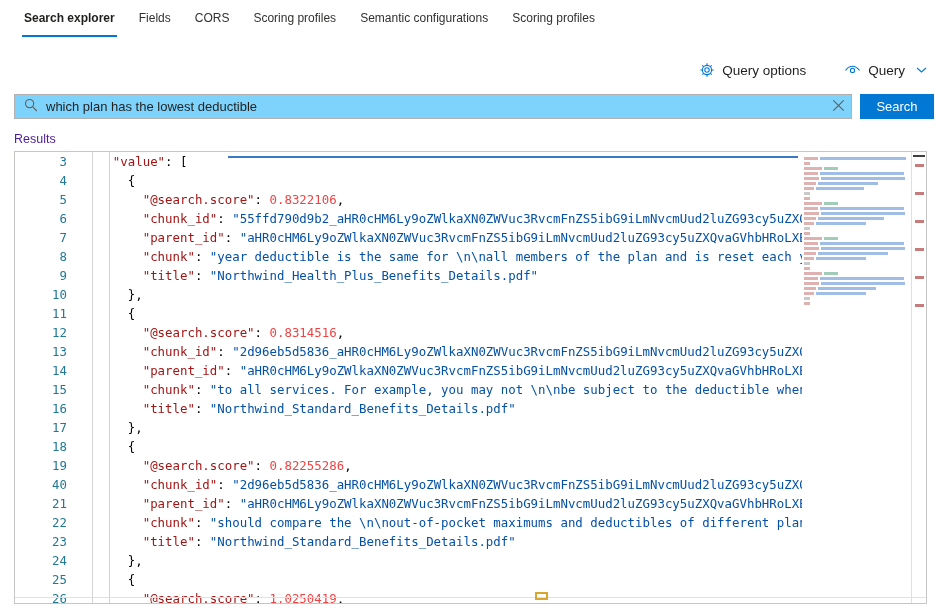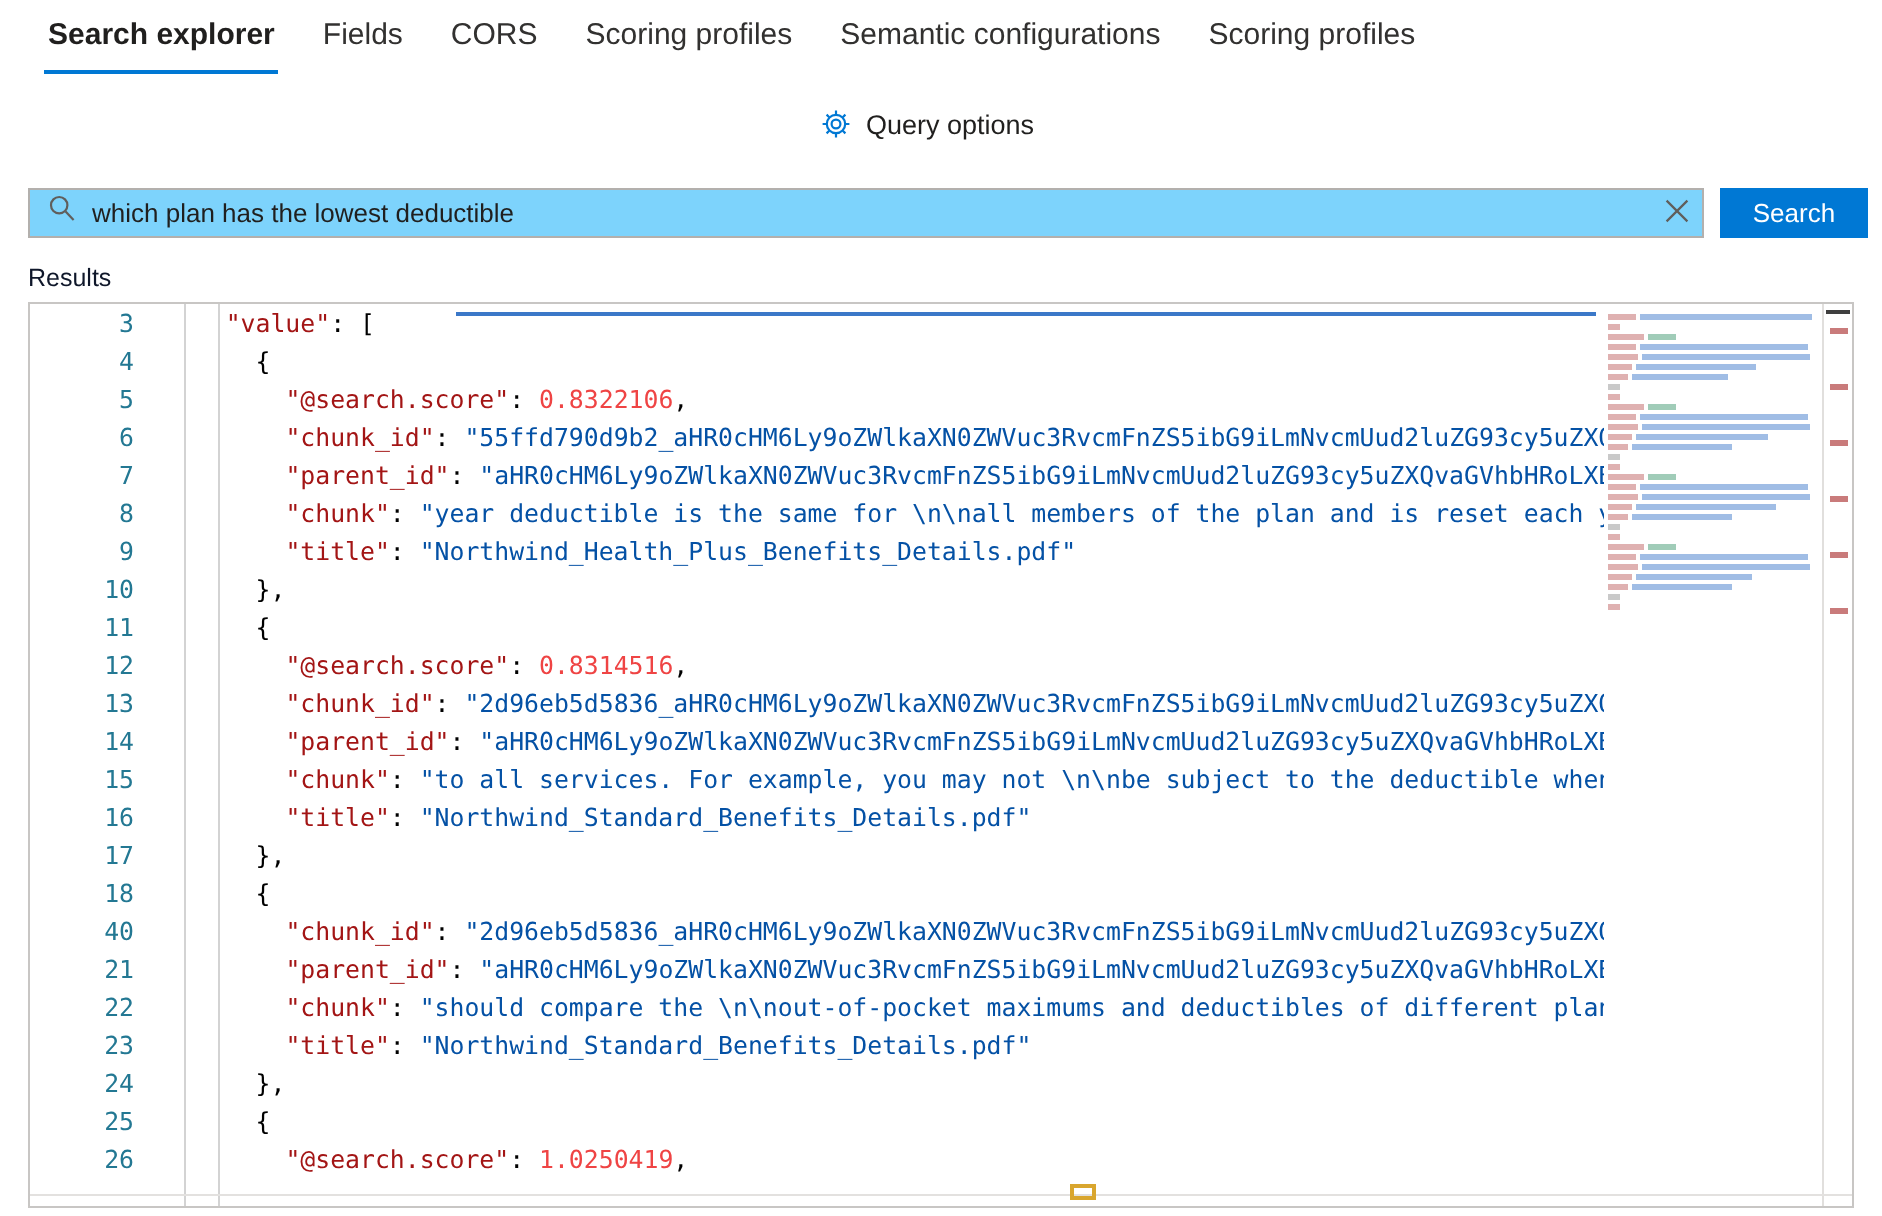--- a/index.html
+++ b/index.html
@@ -23,21 +23,21 @@
   
   .tabbar {
     display: flex;
     align-items: flex-start;
     height: 38px;
     padding-left: 12px;
     box-sizing: border-box;
   }
   .tab {
     position: relative;
-    font-size: 15px;
+    font-size: 12px;
     color: #323130;
     padding: 9px 12px 10px 12px;
     white-space: nowrap;
     cursor: pointer;
     line-height: 18px;
   }
   .tab.selected {
     font-weight: bold;
     color: #201f1e;
   }
@@ -47,26 +47,26 @@
     left: 10px;
     right: 10px;
     bottom: 0;
     height: 2px;
     background: #0078d4;
   }
 
   
   .commandbar {
     display: flex;
+    justify-content: flex-end;
     align-items: center;
     height: 32px;
     padding-right: 14px;
     margin-top: 16px;
-    gap: 22px;
-    flex-direction: column;
+    gap: 38px;
   }
   .cmd {
     display: flex;
     align-items: center;
     gap: 7px;
     font-size: 13.5px;
     color: #201f1e;
     cursor: pointer;
     white-space: nowrap;
   }
@@ -132,21 +132,21 @@
     font-weight: normal;
     cursor: pointer;
     line-height: 25px;
     padding: 0;
     text-align: center;
   }
 
   
   .resultslabel {
     font-size: 12.5px;
-    color: #0f172a;
+    color: #4c1d95;
     margin: 13px 0 5px 14px;
   }
 
   
   .editor {
     position: relative;
     margin-left: 14px;
     width: 913px;
     height: 453px;
     border: 1px solid #c8c6c4;
@@ -385,20 +385,21 @@
           <div class="line"><span class="lnum">9</span><span class="ltext"><span class="p">        </span><span class="k">"title"</span><span class="p">: </span><span class="s">"Northwind_Health_Plus_Benefits_Details.pdf"</span></span></div>
           <div class="line"><span class="lnum">10</span><span class="ltext"><span class="p">      },</span></span></div>
           <div class="line"><span class="lnum">11</span><span class="ltext"><span class="p">      {</span></span></div>
           <div class="line"><span class="lnum">12</span><span class="ltext"><span class="p">        </span><span class="k">"@search.score"</span><span class="p">: </span><span class="n">0.8314516</span><span class="p">,</span></span></div>
           <div class="line"><span class="lnum">13</span><span class="ltext"><span class="p">        </span><span class="k">"chunk_id"</span><span class="p">: </span><span class="s">"2d96eb5d5836_aHR0cHM6Ly9oZWlkaXN0ZWVuc3RvcmFnZS5ibG9iLmNvcmUud2luZG93cy5uZXQvaGVhbHRoLX</span></span></div>
           <div class="line"><span class="lnum">14</span><span class="ltext"><span class="p">        </span><span class="k">"parent_id"</span><span class="p">: </span><span class="s">"aHR0cHM6Ly9oZWlkaXN0ZWVuc3RvcmFnZS5ibG9iLmNvcmUud2luZG93cy5uZXQvaGVhbHRoLXBsYW4tcGRmcy8</span></span></div>
           <div class="line"><span class="lnum">15</span><span class="ltext"><span class="p">        </span><span class="k">"chunk"</span><span class="p">: </span><span class="s">"to all services. For example, you may not \n\nbe subject to the deductible when you receiv</span></span></div>
           <div class="line"><span class="lnum">16</span><span class="ltext"><span class="p">        </span><span class="k">"title"</span><span class="p">: </span><span class="s">"Northwind_Standard_Benefits_Details.pdf"</span></span></div>
           <div class="line"><span class="lnum">17</span><span class="ltext"><span class="p">      },</span></span></div>
           <div class="line"><span class="lnum">18</span><span class="ltext"><span class="p">      {</span></span></div>
+          <div class="line"><span class="lnum">19</span><span class="ltext"><span class="p">        </span><span class="k">"@search.score"</span><span class="p">: </span><span class="n">0.82255286</span><span class="p">,</span></span></div>
           <div class="line"><span class="lnum">40</span><span class="ltext"><span class="p">        </span><span class="k">"chunk_id"</span><span class="p">: </span><span class="s">"2d96eb5d5836_aHR0cHM6Ly9oZWlkaXN0ZWVuc3RvcmFnZS5ibG9iLmNvcmUud2luZG93cy5uZXQvaGVhbHRoLX</span></span></div>
           <div class="line"><span class="lnum">21</span><span class="ltext"><span class="p">        </span><span class="k">"parent_id"</span><span class="p">: </span><span class="s">"aHR0cHM6Ly9oZWlkaXN0ZWVuc3RvcmFnZS5ibG9iLmNvcmUud2luZG93cy5uZXQvaGVhbHRoLXBsYW4tcGRmcy8</span></span></div>
           <div class="line"><span class="lnum">22</span><span class="ltext"><span class="p">        </span><span class="k">"chunk"</span><span class="p">: </span><span class="s">"should compare the \n\nout-of-pocket maximums and deductibles of different plans before de</span></span></div>
           <div class="line"><span class="lnum">23</span><span class="ltext"><span class="p">        </span><span class="k">"title"</span><span class="p">: </span><span class="s">"Northwind_Standard_Benefits_Details.pdf"</span></span></div>
           <div class="line"><span class="lnum">24</span><span class="ltext"><span class="p">      },</span></span></div>
           <div class="line"><span class="lnum">25</span><span class="ltext"><span class="p">      {</span></span></div>
           <div class="line"><span class="lnum">26</span><span class="ltext"><span class="p">        </span><span class="k">"@search.score"</span><span class="p">: </span><span class="n">1.0250419</span><span class="p">,</span></span></div>
         </div>
     </div>
 

